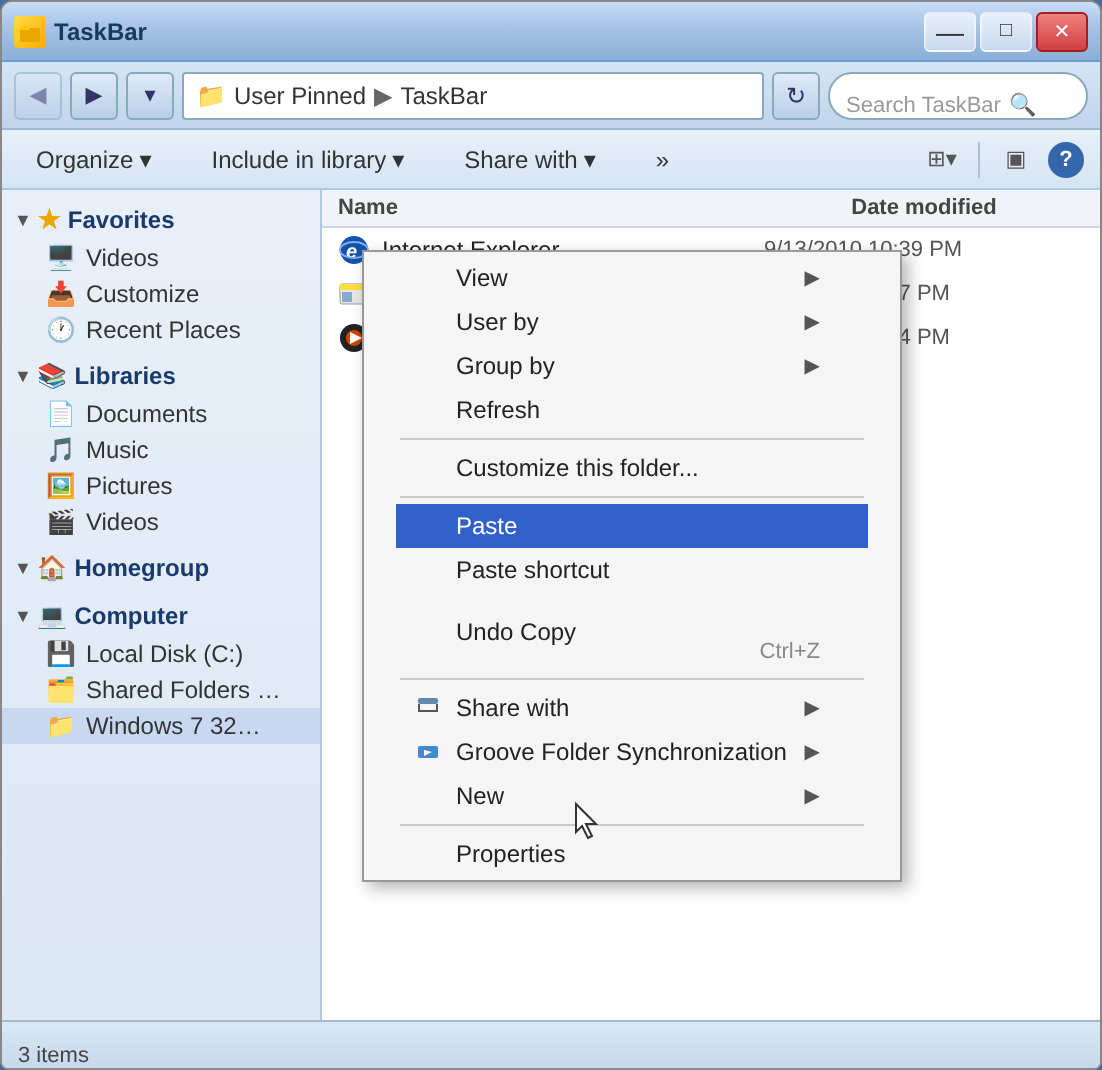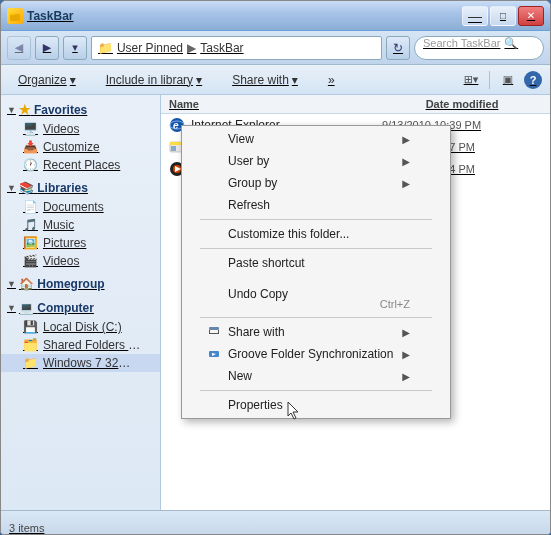--- a/index.html
+++ b/index.html
@@ -17,21 +17,20 @@
     .window {
       width: 551px;
       height: 535px;
       background: #f0f0f0;
       border: 1px solid #888;
       border-radius: 6px 6px 4px 4px;
       box-shadow: 0 4px 20px rgba(0,0,0,0.5);
       display: flex;
       flex-direction: column;
       overflow: hidden;
-      text-decoration: underline;
     }
 
     
     .title-bar {
       background: linear-gradient(to bottom, #c9ddf5 0%, #a8c4e8 40%, #8baed6 100%);
       height: 30px;
       display: flex;
       align-items: center;
       justify-content: space-between;
       padding: 0 6px;
@@ -119,21 +118,21 @@
       gap: 4px;
     }
     .address-path-sep { color: #666; }
     .search-box {
       width: 130px;
       height: 24px;
       border: 1px solid #8ab;
       border-radius: 12px;
       background: white;
       display: flex;
-      align-items: flex-start;
+      align-items: flex-end;
       padding: 0 8px;
       gap: 4px;
       color: #999;
       font-size: 11px;
     }
     .refresh-btn {
       width: 24px;
       height: 24px;
       border: 1px solid #8ab;
       border-radius: 3px;
@@ -542,20 +541,23 @@
           <span class="ctx-arrow">▶</span>
         </div>
         <div class="ctx-item">
           <span>Refresh</span>
         </div>
         <div class="ctx-separator"></div>
         <div class="ctx-item">
           <span>Customize this folder...</span>
         </div>
         <div class="ctx-separator"></div>
+        <div class="ctx-item highlighted">
+          <span>Paste</span>
+        </div>
         <div class="ctx-item">
           <span>Paste shortcut</span>
         </div>
         <div class="ctx-item">
           <span>Undo Copy</span>
           <span class="ctx-shortcut">Ctrl+Z</span>
         </div>
         <div class="ctx-separator"></div>
         <div class="ctx-item">
           <span class="ctx-item-icon">

